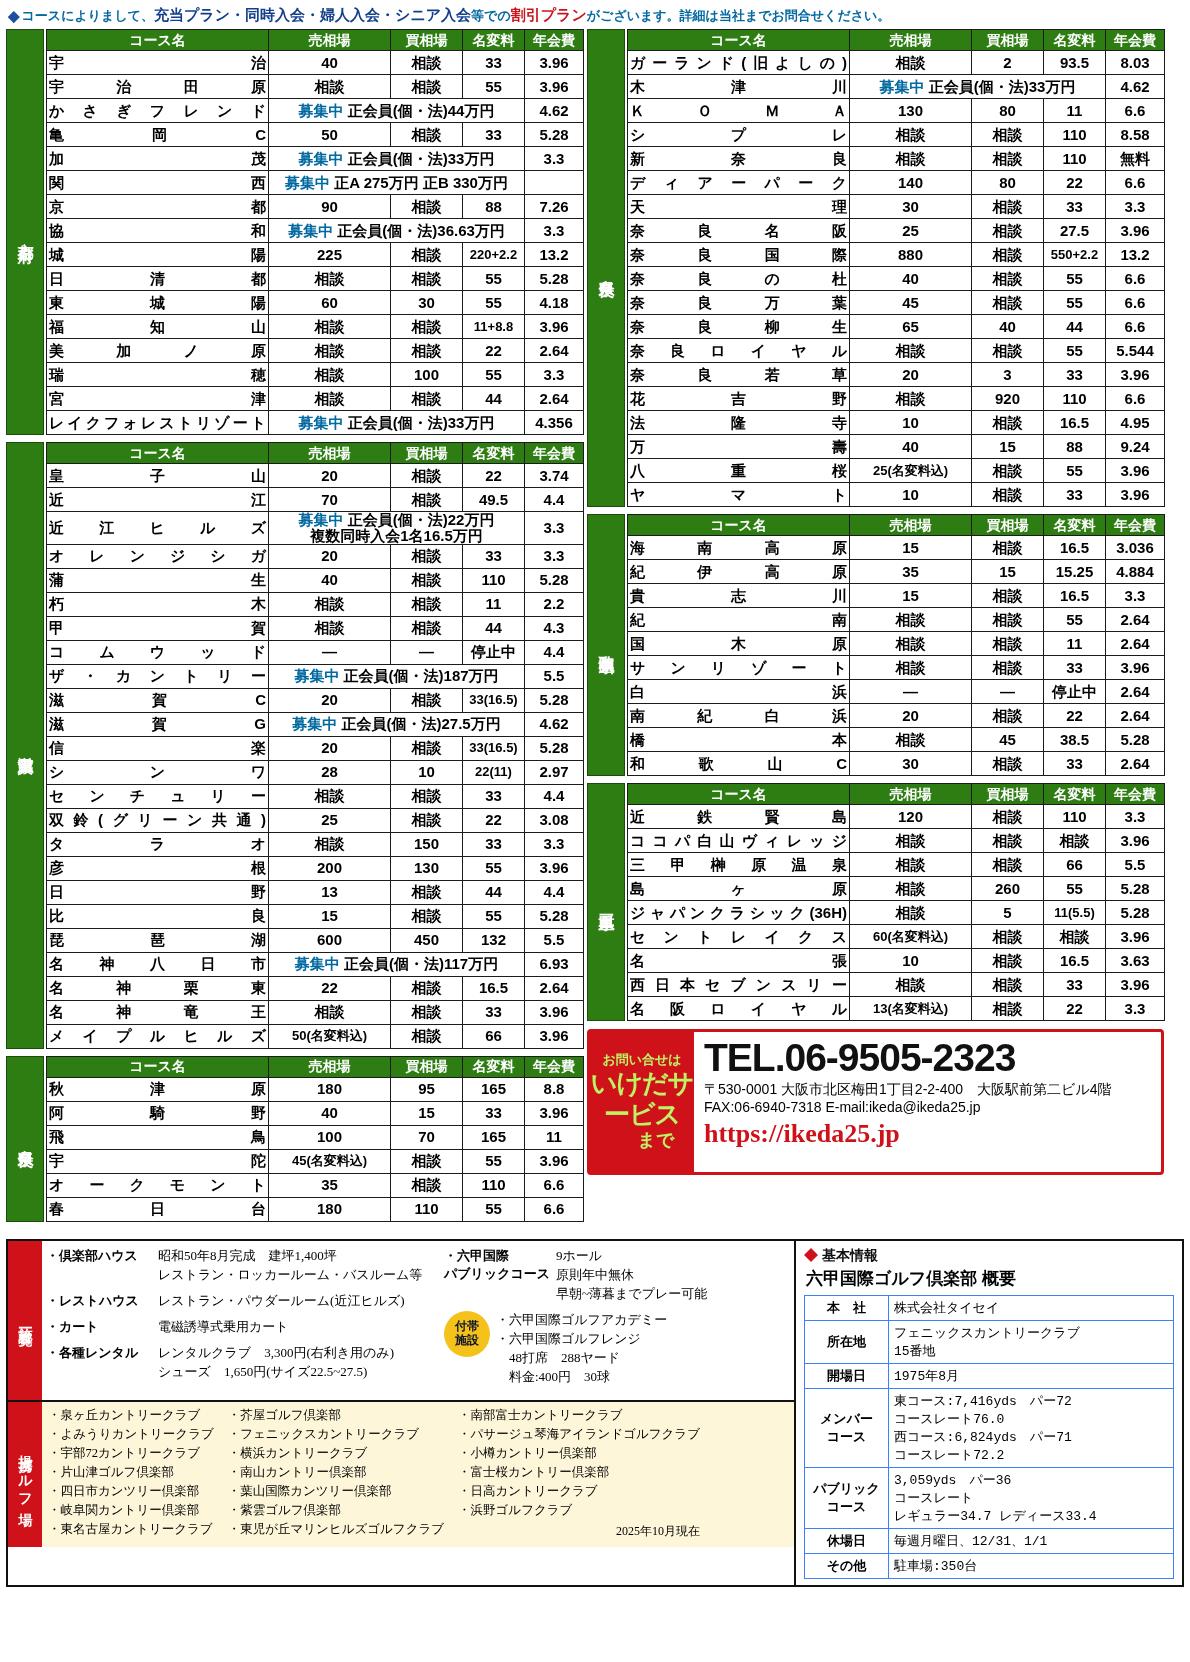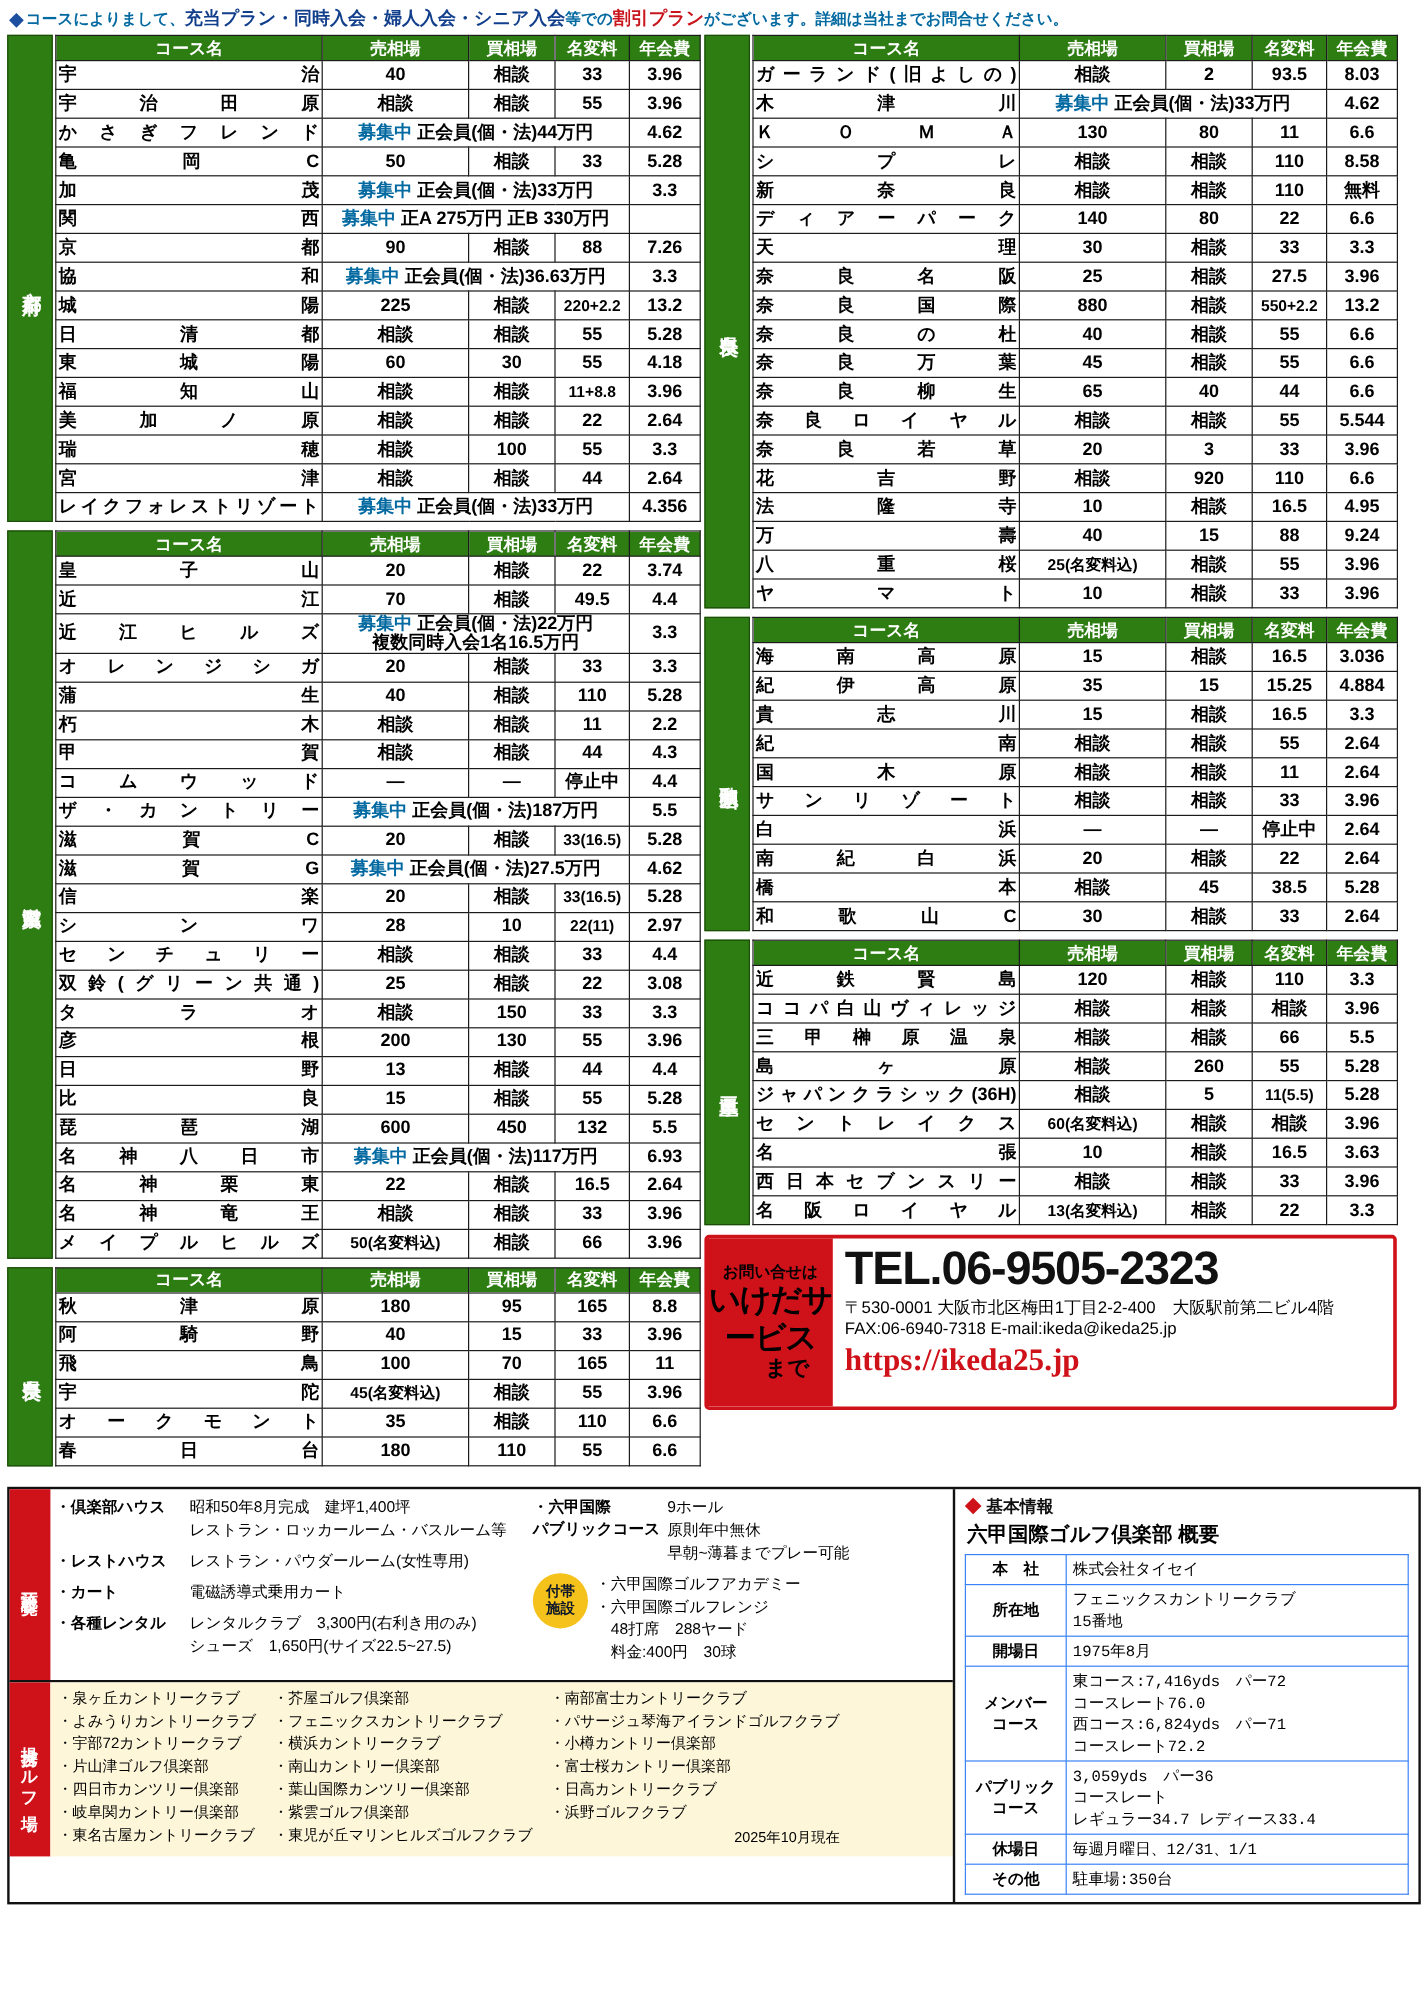--- a/index.html
+++ b/index.html
@@ -83,37 +83,37 @@
   .contact {
     margin-top:8px;
     border:3px solid #cf1119;
     border-radius:4px;
     display:flex;
     align-items:stretch;
     height:146px;
     background:#fff;
   }
   .contact .left {
-    background:#cf1119; color:#000000;
+    background:#cf1119; color:#bef264;
     width:104px; flex:0 0 104px;
     display:flex; flex-direction:column; align-items:center; justify-content:center;
     font-weight:bold; text-align:center; line-height:1.2;
   }
   .contact .left .s1 { font-size:13px; }
   .contact .left .s2 { font-size:26px; letter-spacing:-1px; }
   .contact .left .s3 { font-size:18px;margin-left:28px; }
   .contact .right { padding:6px 10px; flex:1; }
   .tel { font-size:39px; font-weight:bold; letter-spacing:-1px; color:#111; line-height:1.05; }
   .addr { font-size:14px; margin-top:2px; }
   .fax { font-size:14px; }
   .url { font-size:26px; font-weight:bold; color:#cf1119; margin-top:4px; font-family:"Liberation Serif", serif; }
 
   
   .bottom { margin:10px 6px 0 6px; border:2px solid #111; display:flex; }
-  .bleft { flex:1; }
+  .bleft { flex:1;font-family:Liberation Serif, serif; }
   .brow { display:flex; border-bottom:2px solid #111; }
   .brow:last-child { border-bottom:none; }
   .vtag {
     width:34px; flex:0 0 34px;
     background:#cf1119; color:#fff; font-weight:bold;
     display:flex; align-items:center; justify-content:center;
     font-size:14px;
   }
   .vtag span { writing-mode:vertical-rl; text-orientation:upright; letter-spacing:2px; }
   .facil { display:flex; flex:1; padding:6px 4px; font-size:13px; }
@@ -908,21 +908,21 @@
             <div class="fline">
               <div class="lbl">・倶楽部ハウス</div>
               <div class="txt">
                 <div>昭和50年8月完成　建坪1,400坪</div>
                 <div>レストラン・ロッカールーム・バスルーム等</div>
               </div>
             </div>
             <div class="fline">
               <div class="lbl">・レストハウス</div>
               <div class="txt">
-                <div>レストラン・パウダールーム(女性専用)</div>
+                <div>レストラン・パウダールーム(近江ヒルズ)</div>
               </div>
             </div>
             <div class="fline">
               <div class="lbl">・カート</div>
               <div class="txt">
                 <div>電磁誘導式乗用カート</div>
               </div>
             </div>
             <div class="fline">
               <div class="lbl">・各種レンタル</div>

